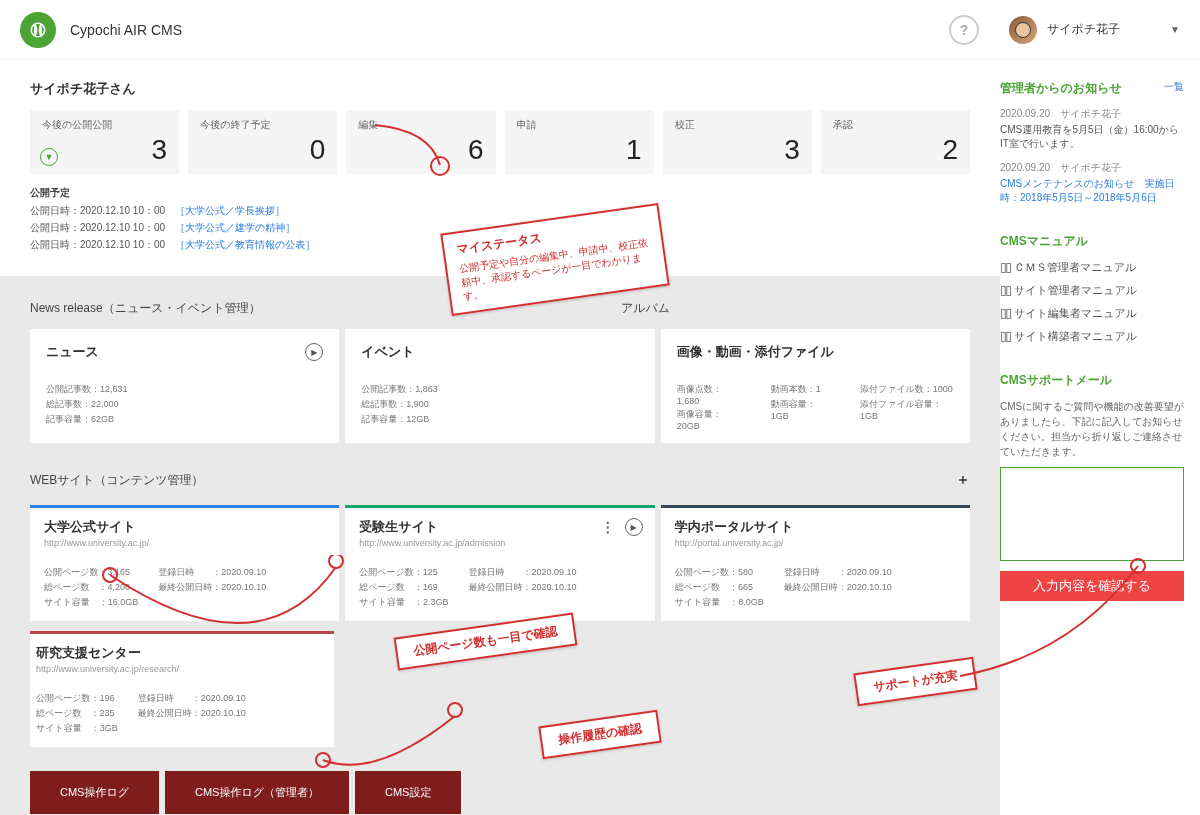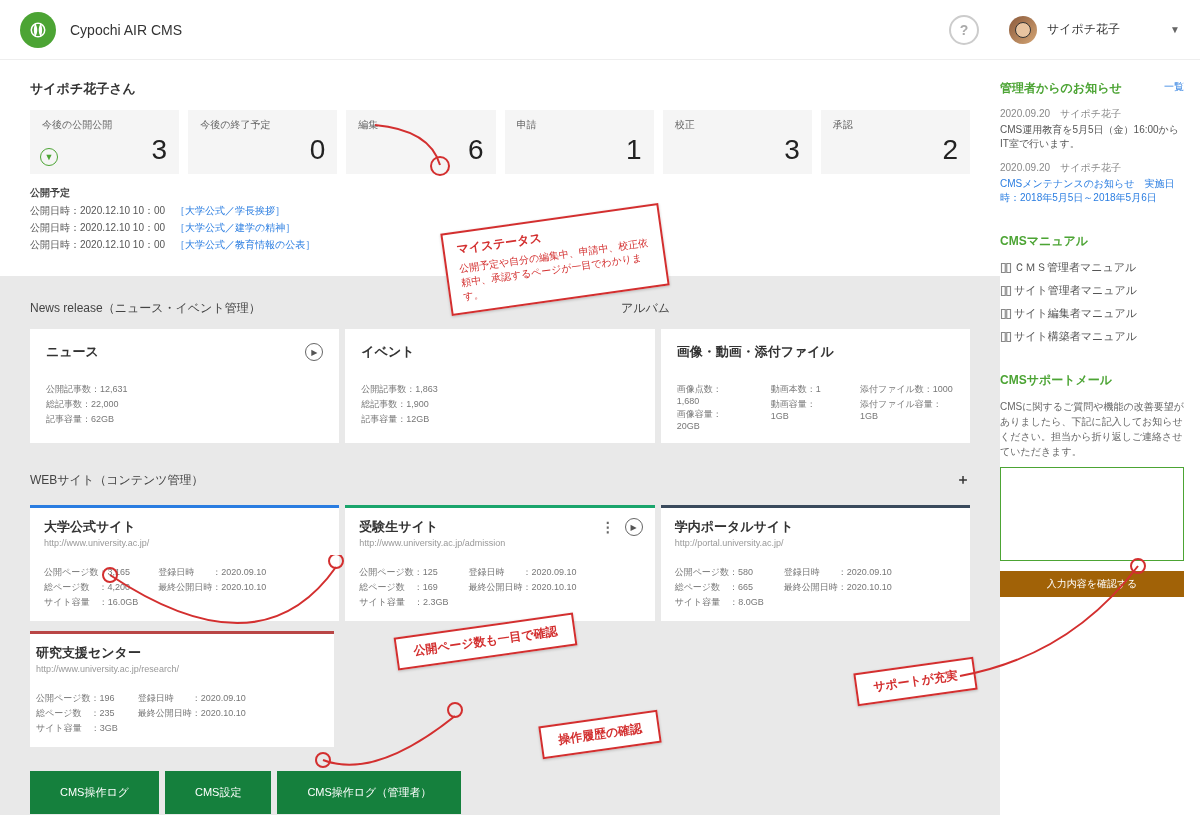--- a/index.html
+++ b/index.html
@@ -46,33 +46,33 @@
 .web-card.dark { border-top-color:#3a4a5c; }
 .web-card.red { border-top-color:#b94646;padding-left:6px; }
 .web-card.empty { background:transparent; border-top:none; }
 .web-title { font-size:13px; font-weight:600; }
 .web-url { font-size:9px; color:#999; margin-top:2px; }
 .web-meta { display:flex; gap:20px; margin-top:18px; font-size:9px; color:#777; }
 .web-meta .mcol { display:flex; flex-direction:column; gap:2px; }
 .kebab-play { position:absolute; right:12px; top:10px; display:flex; gap:10px; align-items:center; }
 .kebab { color:#666; font-size:14px; font-weight:bold; line-height:1; }
 .btn-row { display:flex; gap:6px; margin-top:24px; }
-.green-btn { background:#15803d; color:#fff; font-size:11px; padding:14px 30px; cursor:pointer; }
+.green-btn { background:#7f1d1d; color:#fff; font-size:11px; padding:14px 30px; cursor:pointer; }
 
 .side-block { margin-bottom:28px; }
 .side-title { color:#4ca434; font-size:12px; font-weight:600; margin-bottom:10px; display:flex; }
 .side-title .mini-link { margin-left:auto; color:#2a7de1; font-size:10px; font-weight:normal; }
 .notice-item { font-size:10px; color:#888; margin-bottom:10px; }
 .notice-body { color:#555; margin-top:2px; }
 .notice-body a { color:#2a7de1; text-decoration:none; }
 .manual-row { display:flex; align-items:center; gap:2px; font-size:11px; color:#555; margin-bottom:8px; cursor:pointer; }
 .manual-row svg { width:12px; height:12px; fill:none; stroke:#888; stroke-width:1.5; }
 .support-text { font-size:10px; color:#666; line-height:1.5; margin-bottom:8px; }
 .support-box { border:1px solid #4ca434; height:94px; margin-bottom:10px; }
-.support-btn { background:#a16207; color:#fff; font-size:10px; text-align:center; padding:6px 0; cursor:pointer; }
+.support-btn { background:#ef4444; color:#fff; font-size:13px; text-align:center; padding:6px 0; cursor:pointer; }
 
 .annot { position:absolute; border:2px solid #d32f2f; background:#fff; color:#d32f2f; font-size:11px; padding:8px 12px; transform:rotate(-8deg); box-shadow:0 1px 3px rgba(0,0,0,0.2); }
 .annot.small { padding:6px 16px; font-size:12px; font-weight:600; }
 .annot-body { font-size:10px; color:#d32f2f; margin-top:4px; line-height:1.4; }
 .annot-title { font-size:12px; font-weight:600; }
 svg.swoop { position:absolute; pointer-events:none; }
 svg.swoop path { fill:none; stroke:#d32f2f; stroke-width:2; }
 svg.swoop circle { fill:none; stroke:#d32f2f; stroke-width:2; }
 .wrapper { position:relative; }
 </style>
@@ -259,22 +259,22 @@
                     <span>登録日時　　：2020.09.10</span>
                     <span>最終公開日時：2020.10.10</span>
                   </div>
                 </div>
           </div>
           <div class="web-card empty"></div>
           <div class="web-card empty"></div>
         </div>
         <div class="btn-row">
           <div class="green-btn">CMS操作ログ</div>
+          <div class="green-btn">CMS操作ログ（管理者）</div>
           <div class="green-btn">CMS設定</div>
-          <div class="green-btn">CMS操作ログ（管理者）</div>
         </div>
       </div>
     </div>
   </div>
 
   <div class="side-col">
     <div class="side-block">
       <div class="side-title">
             <span>管理者からのお知らせ</span>
             <span class="mini-link">一覧</span>

